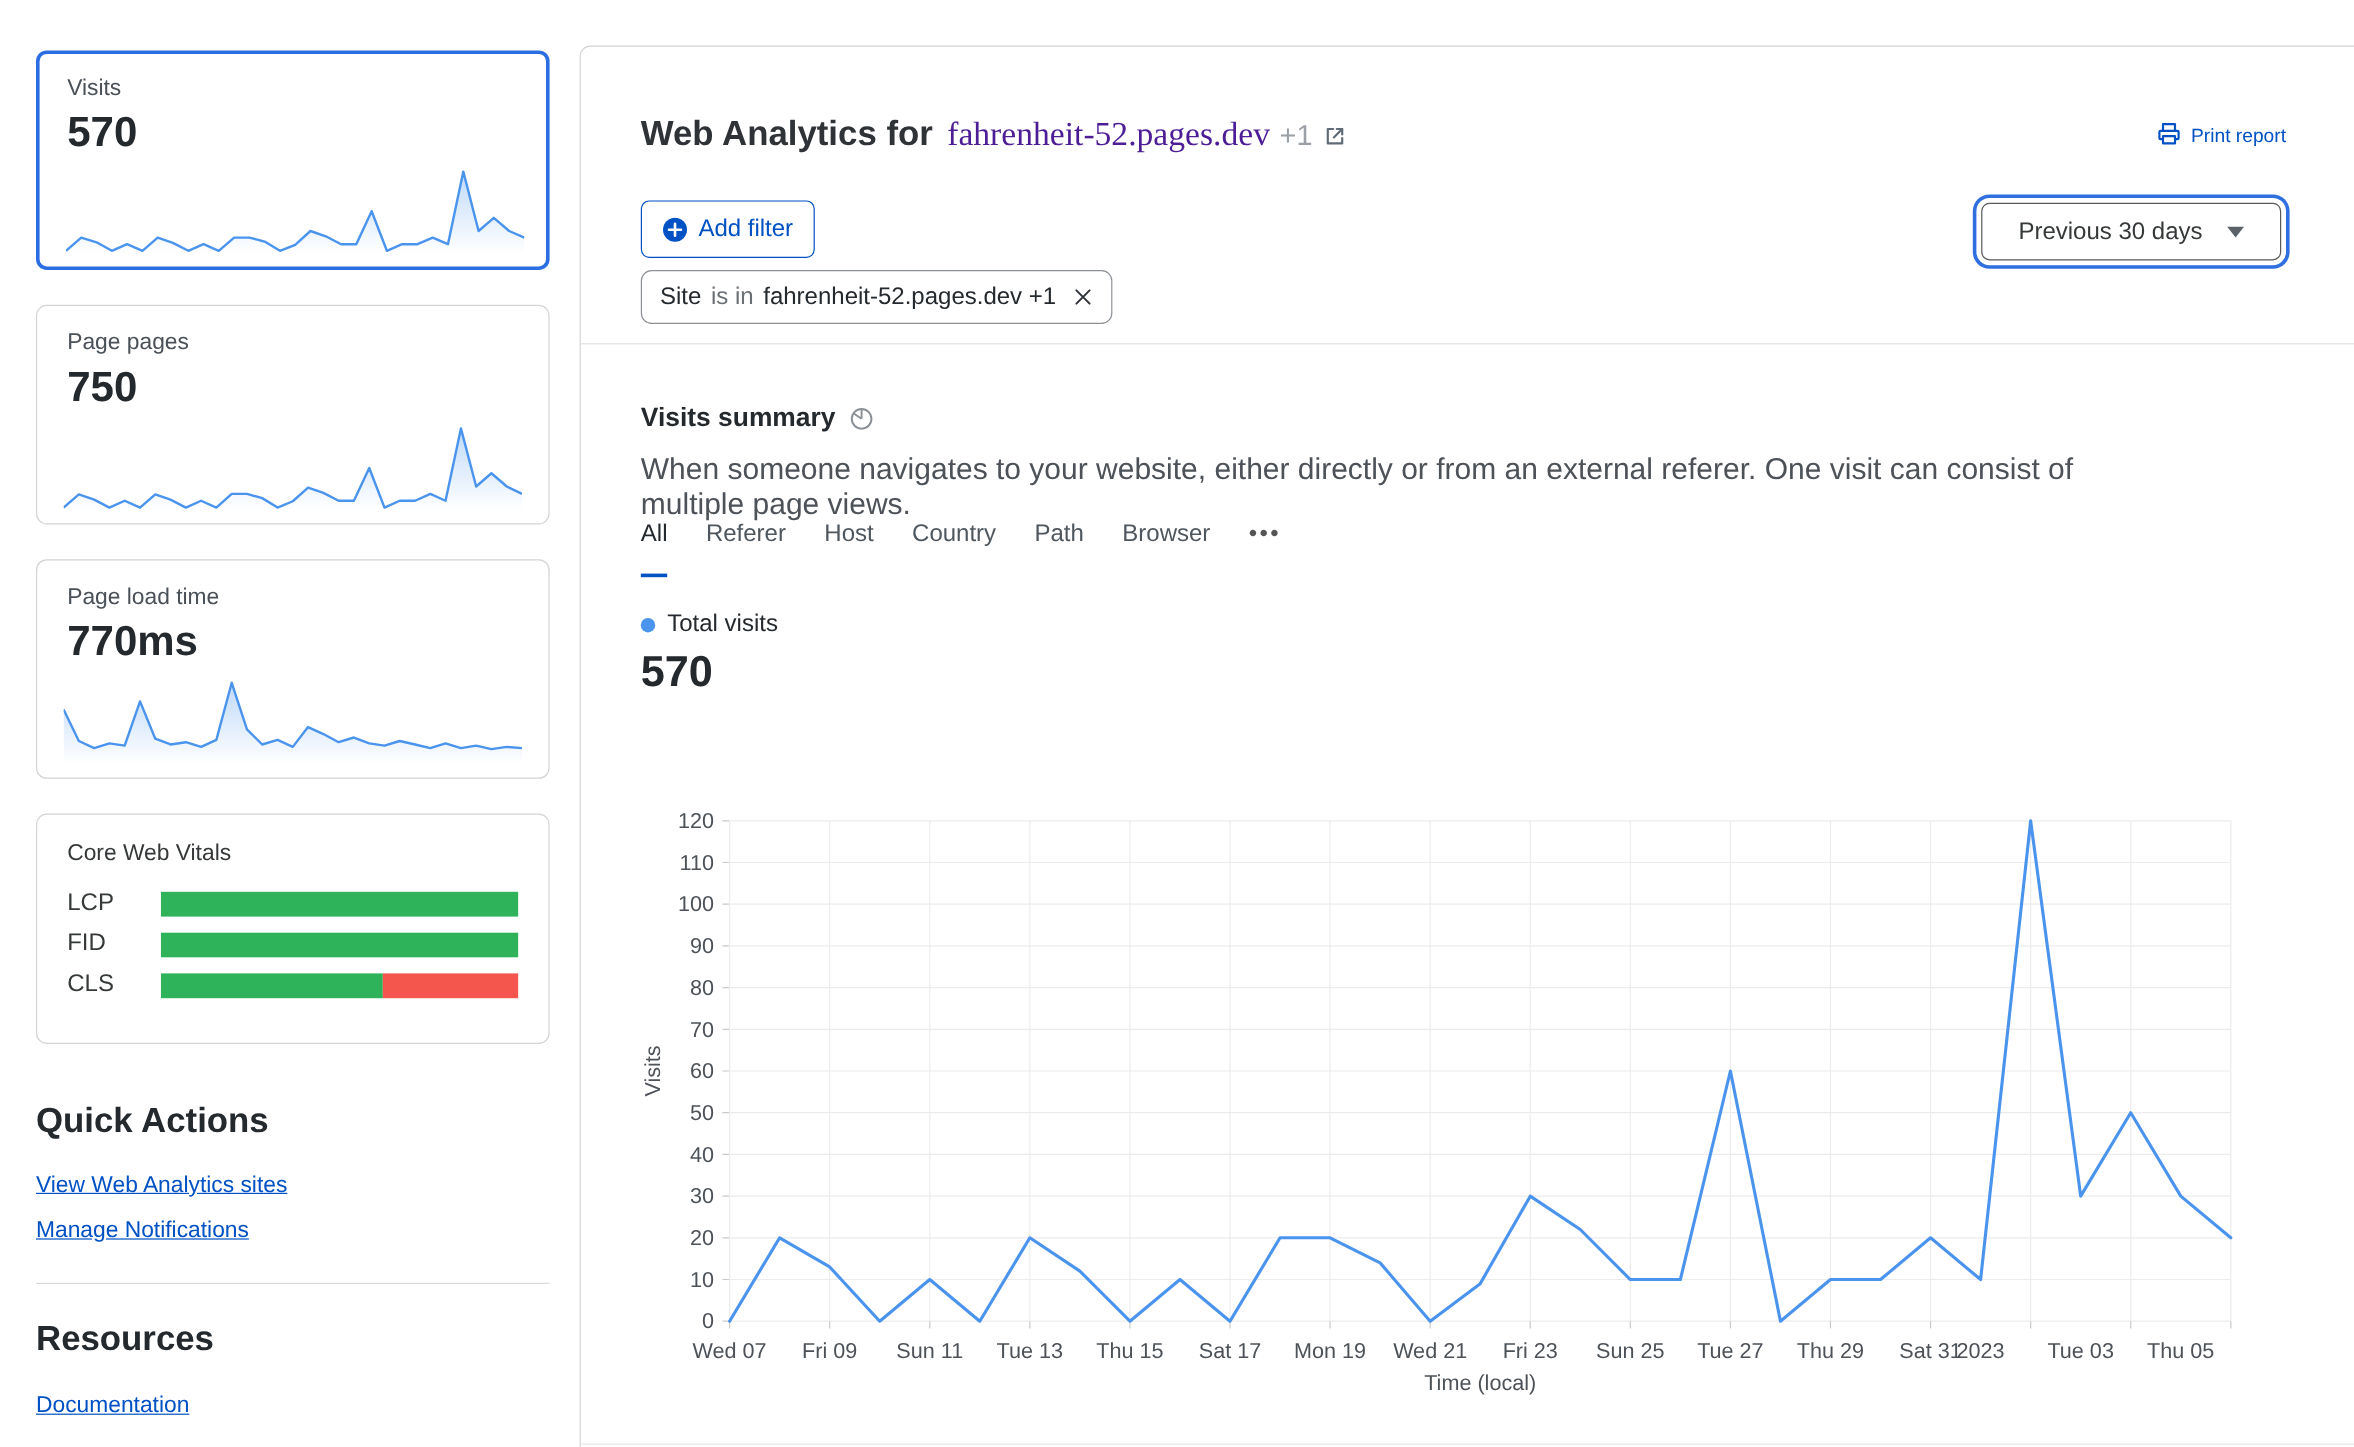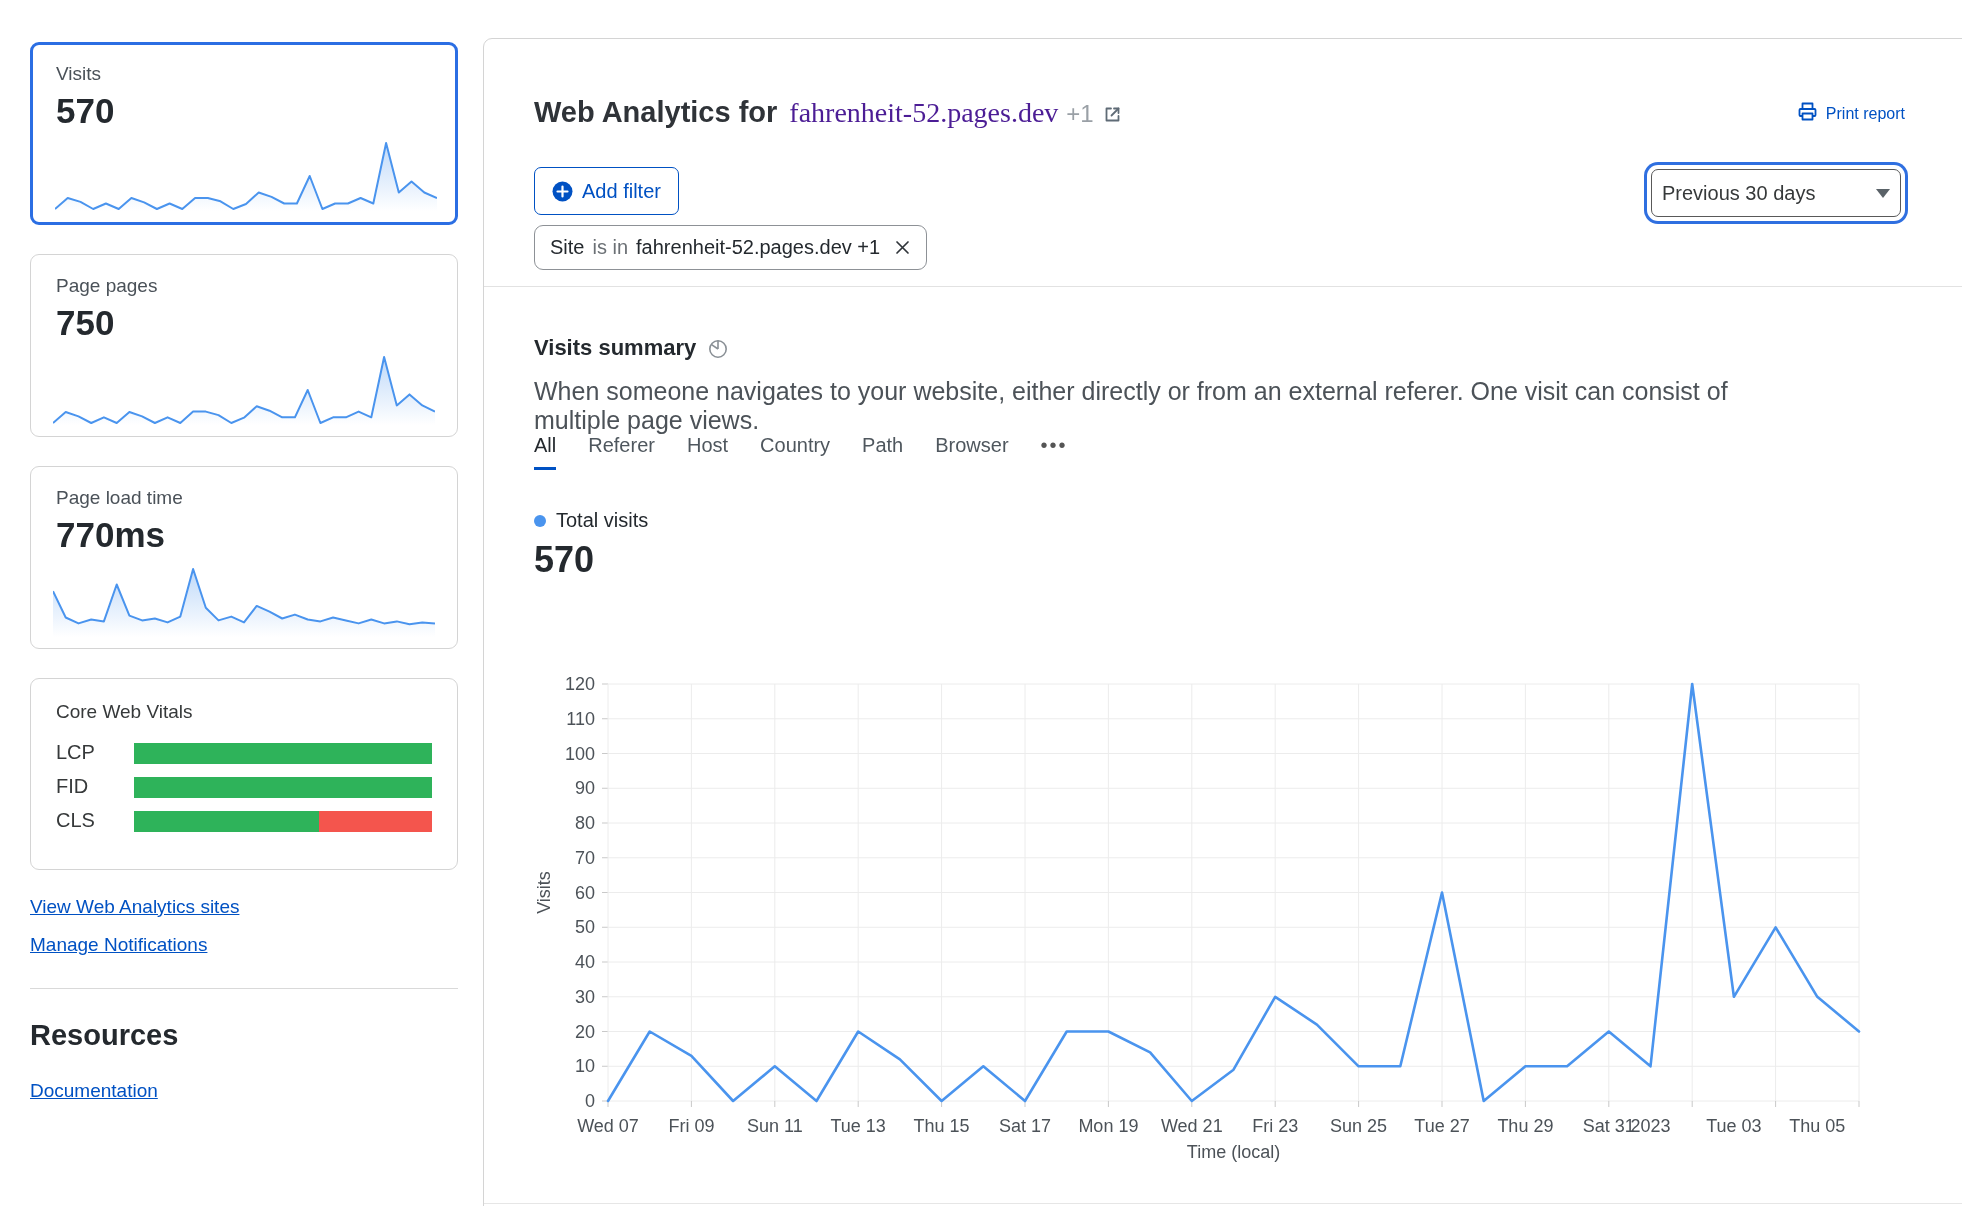--- a/index.html
+++ b/index.html
@@ -41,21 +41,21 @@
   .wa-title { font-size:29px; font-weight:700; color:#2f3338; }
   .wa-site { font-size:28px; color:#4c1d95; margin-left:12px;font-family:Liberation Serif, serif; }
   .wa-extra { font-size:24px; color:#9aa0a6; margin-left:8px; }
   .ext-icon { position:relative; top:2px; margin-left:9px; cursor:pointer; }
 
   .print-btn { position:absolute; top:62px; right:69px; display:flex; align-items:center;
     gap:8px; color:#0051c3; font-size:16px; cursor:pointer; }
 
   .range-select { position:absolute; left:1167px; top:130px; width:250px; height:48px;
     border:1px solid #595959; border-radius:7px; background:#fff; display:flex;
-    align-items:center; justify-content:space-between; padding:0 10px; font-size:20px;
+    align-items:center; justify-content:space-between; padding:0 30px; font-size:20px;
     color:#36393a; cursor:pointer; box-shadow:0 0 0 4px #fff, 0 0 0 7px #2f6fe0; }
   .caret-down { width:0; height:0; border-left:7px solid transparent;
     border-right:7px solid transparent; border-top:9px solid #5a6268; }
 
   .add-filter-btn { position:absolute; left:50px; top:128px; height:48px; border:1px solid #0051c3;
     border-radius:7px; background:#fff; color:#0051c3; font-size:20px; display:flex;
     align-items:center; gap:9px; padding:0 17px; cursor:pointer; }
 
   .filter-chip { position:absolute; left:50px; top:186px; height:45px; border:1px solid #8d9196;
     border-radius:9px; background:#fff; display:flex; align-items:center; gap:8px;
@@ -66,21 +66,21 @@
   .chip-close { margin-left:6px; cursor:pointer; display:flex; align-items:center; }
 
   .section-divider { position:absolute; left:0; top:247px; width:100%; height:1px; background:#e2e2e2; }
   .bottom-divider { position:absolute; left:0; top:1164px; width:100%; height:1px; background:#e6e6e6; }
 
   .summary-title-row { position:absolute; left:50px; top:296px; display:flex; align-items:center; gap:11px; }
   .summary-title { font-size:22px; font-weight:700; color:#24292e; }
   .summary-desc { position:absolute; left:50px; top:338px; width:1280px; font-size:25px; color:#4c5258; }
 
   .tabs { position:absolute; left:50px; top:395px; display:flex; align-items:center; gap:32px; }
-  .tab { font-size:20px; color:#4f575e; padding-bottom:10px; cursor:pointer; border-bottom:3px solid transparent; }
+  .tab { font-size:20px; color:#4f575e; padding-bottom:21px; cursor:pointer; border-bottom:3px solid transparent; }
   .tab.active { color:#24292e; border-bottom:3px solid #0051c3; }
   .tab-more { letter-spacing:2px; color:#555; }
 
   .legend-row { position:absolute; left:50px; top:470px; display:flex; align-items:center; gap:10px; }
   .legend-dot { width:12px; height:12px; border-radius:50%; background:#4a94ee; }
   .legend-label { font-size:20px; color:#24292e; }
   .total-value { position:absolute; left:50px; top:500px; font-size:36px; font-weight:700; color:#24292e; }
 
   .chart-wrap { position:absolute; left:50px; top:631px; }
   svg text { font-family:"Liberation Sans","DejaVu Sans",sans-serif; }
@@ -153,20 +153,21 @@
     </div>
     <div class="vital-row">
       <div class="vital-label">CLS</div>
       <div class="vital-bar">
         <div class="vital-green" style="width: 62%;"></div>
         <div class="vital-red" style="width: 38%;"></div>
       </div>
     </div>
   </div>
 
+  <div class="side-heading qa-heading">Quick Actions</div>
   <div><span class="side-link qa-link1">View Web Analytics sites</span></div>
   <div><span class="side-link qa-link2">Manage Notifications</span></div>
   <div class="side-divider"></div>
   <div class="side-heading res-heading">Resources</div>
   <div><span class="side-link res-link">Documentation</span></div>
 </div>
 
 <div class="main-card">
 
   <div class="wa-title-row">

